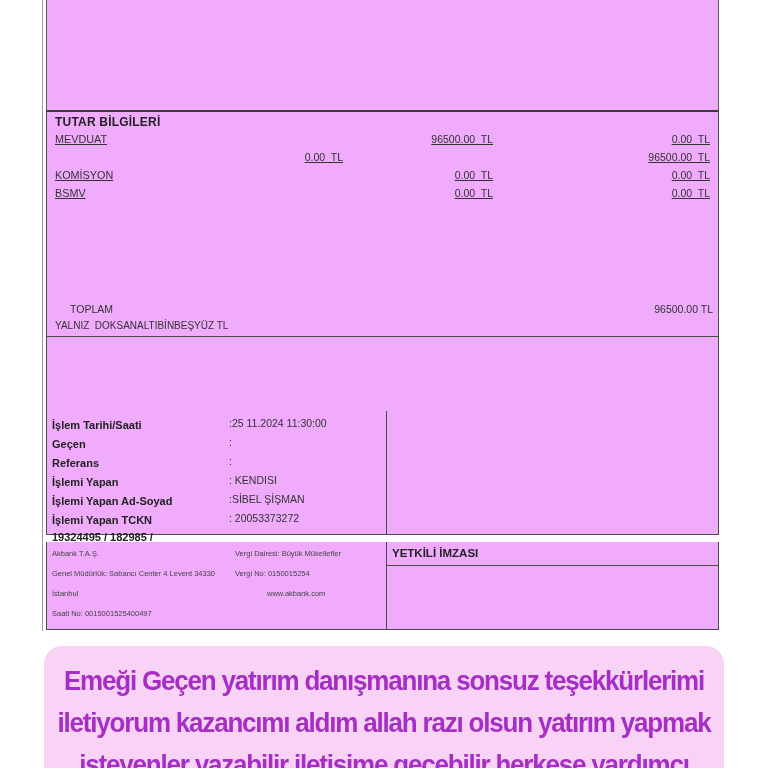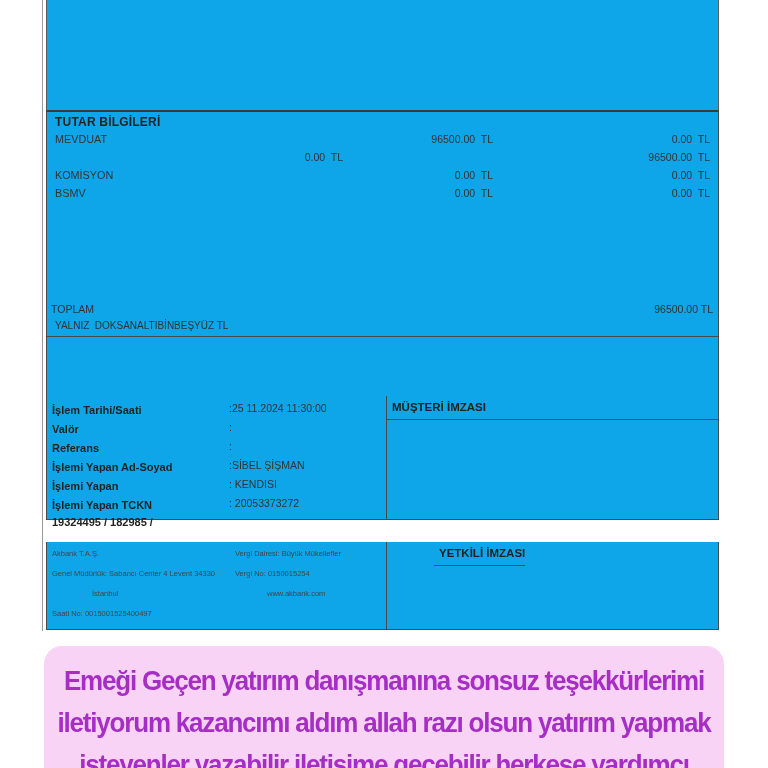--- a/index.html
+++ b/index.html
@@ -10,62 +10,63 @@
     font-family: "Liberation Sans", sans-serif;
     color: #2b2b2b;
   }
 
   
   .left-edge {
     position: absolute; left: 42px; top: 0; width: 1px; height: 631px;
     background: #9a9a9a;
   }
 
-  .doc-box { position: absolute; left: 46px; width: 673px; background: #0ea5e9; }
+  .doc-box { position: absolute; left: 46px; width: 673px; background: #f0abfc; }
 
   .box-top {
     top: 0; height: 112px;
     border-left: 1px solid #5a5a5a; border-right: 1px solid #5a5a5a;
     border-bottom: 2px solid #3a3a3a;
   }
 
   .box-amounts {
     top: 112px; height: 225px;
     border-left: 1px solid #4a4a4a; border-right: 1px solid #4a4a4a;
     border-bottom: 1px solid #4a4a4a;
     position: absolute;
   }
   .amounts-title {
     padding: 3px 8px 1px; font-weight: bold; font-size: 12px;
     letter-spacing: 0.2px; color: #222;
   }
-  .arow { display: flex; padding: 0 8px; line-height: 18px; font-size: 10.5px; color: #333; }
+  .arow { display: flex; padding: 0 8px; line-height: 18px; font-size: 10.5px; color: #333; text-decoration: underline; }
   .arow .lbl { width: 150px; font-size: 10.8px; }
   .arow .c1 { width: 288px; text-align: right; white-space: pre; }
   .arow .c2 { flex: 1; text-align: right; white-space: pre; }
   .total-row {
-    position: absolute; left: 4px; right: 5px; top: 191px;
+    position: absolute; left: 23px; right: 5px; top: 191px;
     display: flex; justify-content: space-between; font-size: 10.5px; color: #333;
   }
   .total-words {
     position: absolute; left: 8px; top: 208px; font-size: 10px;
     white-space: pre; color: #333;
   }
 
   .box-empty {
     top: 337px; height: 81px;
     border-left: 1px solid #4a4a4a; border-right: 1px solid #4a4a4a;
     border-bottom: 1px solid #4a4a4a;
   }
 
   .box-details {
-    top: 396px; height: 124px;
+    top: 411px; height: 124px;
     border-left: 1px solid #4a4a4a; border-right: 1px solid #4a4a4a;
     border-bottom: 1px solid #4a4a4a;
     display: flex;
+    gap: 20px;
   }
   .details-left {
     width: 340px; border-right: 1px solid #4a4a4a;
     position: relative; padding-top: 4px;
   }
   .drow { position: relative; line-height: 17px; }
   .dlabel { font-weight: bold; font-size: 11px; padding-left: 5px; color: #222; }
   .dvalue { position: absolute; left: 182px; top: 0; font-size: 10.5px; font-weight: normal; color: #333; white-space: pre; }
   .ref-line { font-weight: bold; font-size: 11px; padding-left: 5px; margin-top: 2px; color: #222; }
   .details-right { flex: 1; display: flex; flex-direction: column; }
@@ -78,24 +79,24 @@
 
   .box-footer {
     top: 542px; height: 88px;
     border-left: 1px solid #4a4a4a; border-right: 1px solid #4a4a4a;
     border-bottom: 1px solid #4a4a4a;
     display: flex;
   }
   .footer-left { width: 340px; border-right: 1px solid #4a4a4a; position: relative; }
   .f-item { position: absolute; font-size: 7.5px; color: #454545; white-space: nowrap; }
   .fl0 { left: 5px; top: 7px; } .fl1 { left: 5px; top: 27px; }
-  .fl2 { left: 5px; top: 47px; margin-left: 40px; } .fl3 { left: 5px; top: 67px; }
+  .fl2 { left: 5px; top: 47px; } .fl3 { left: 5px; top: 67px; }
   .fr0 { left: 188px; top: 7px; } .fr1 { left: 188px; top: 27px; }
   .fr2 { left: 188px; top: 47px; margin-left: 32px; }
-  .footer-right { flex: 1; display: flex; flex-direction: row; margin-left: 47px; }
+  .footer-right { flex: 1; display: flex; flex-direction: column; }
 
   .pink-banner {
     position: absolute; left: 44px; top: 646px; width: 680px; height: 160px;
     border-radius: 18px; text-align: center; padding-top: 13px;
   }
   .msg-line {
     font-size: 26px; font-weight: bold; letter-spacing: -1.2px;
     line-height: 42px; white-space: nowrap; transform: scaleY(1.08);
   }
 </style>
@@ -138,43 +139,42 @@
 
 <div class="doc-box box-empty"></div>
 
 <div class="doc-box box-details">
   <div class="details-left">
     <div class="drow">
       <span class="dlabel">İşlem Tarihi/Saati</span>
       <span class="dvalue">:25 11.2024 11:30:00</span>
     </div>
     <div class="drow">
-      <span class="dlabel">Valör</span>
+      <span class="dlabel">Geçen</span>
       <span class="dvalue">:</span>
     </div>
     <div class="drow">
       <span class="dlabel">Referans</span>
       <span class="dvalue">:</span>
     </div>
     <div class="drow">
+      <span class="dlabel">İşlemi Yapan</span>
+      <span class="dvalue">: KENDISI</span>
+    </div>
+    <div class="drow">
       <span class="dlabel">İşlemi Yapan Ad-Soyad</span>
       <span class="dvalue">:SİBEL ŞİŞMAN</span>
-    </div>
-    <div class="drow">
-      <span class="dlabel">İşlemi Yapan</span>
-      <span class="dvalue">: KENDISI</span>
     </div>
     <div class="drow">
       <span class="dlabel">İşlemi Yapan TCKN</span>
       <span class="dvalue">: 20053373272</span>
     </div>
     <div class="ref-line">19324495 / 182985 /</div>
   </div>
   <div class="details-right">
-    <div class="sig-header">MÜŞTERİ İMZASI</div>
     <div class="sig-area"></div>
   </div>
 </div>
 
 <div class="doc-box box-footer">
   <div class="footer-left">
     <div class="f-item fl0">Akbank T.A.Ş.</div>
     <div class="f-item fl1">Genel Müdürlük: Sabancı Center 4 Levent 34330</div>
     <div class="f-item fl2">İstanbul</div>
     <div class="f-item fl3">Saati No: 0015001525400497</div>

